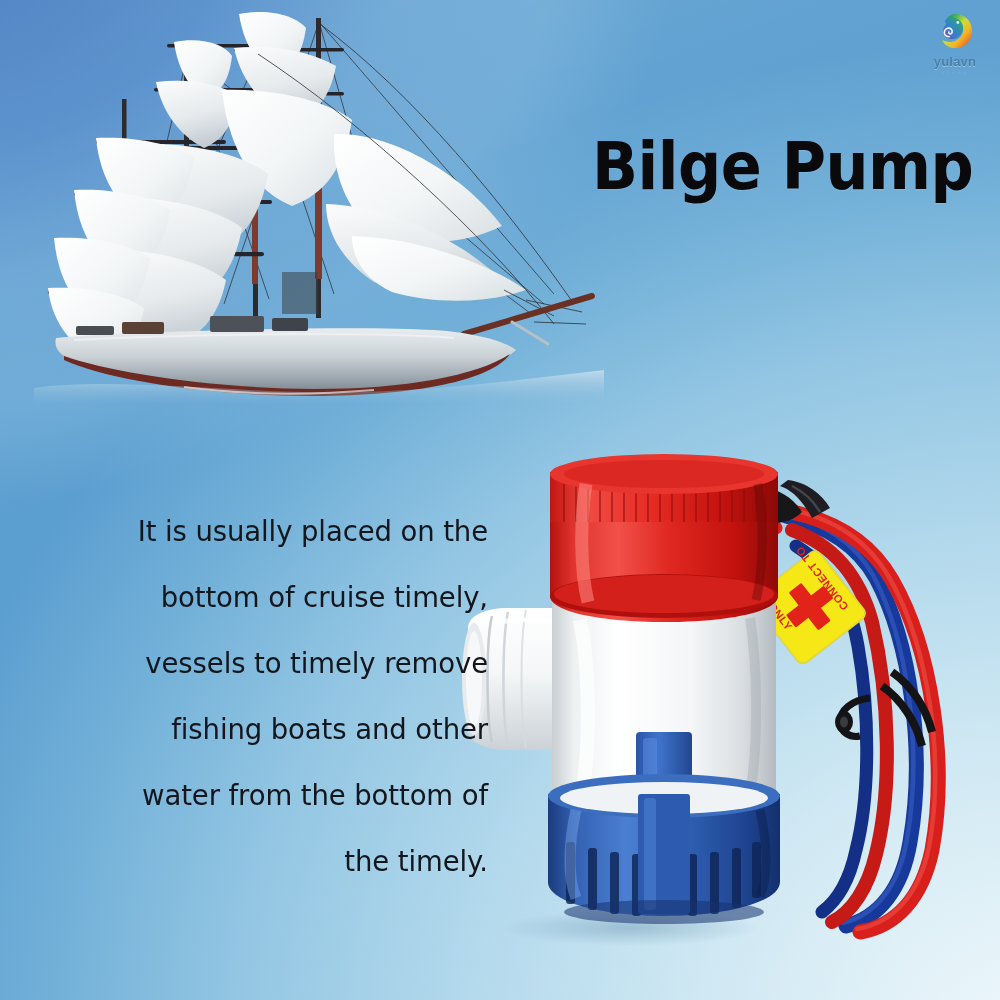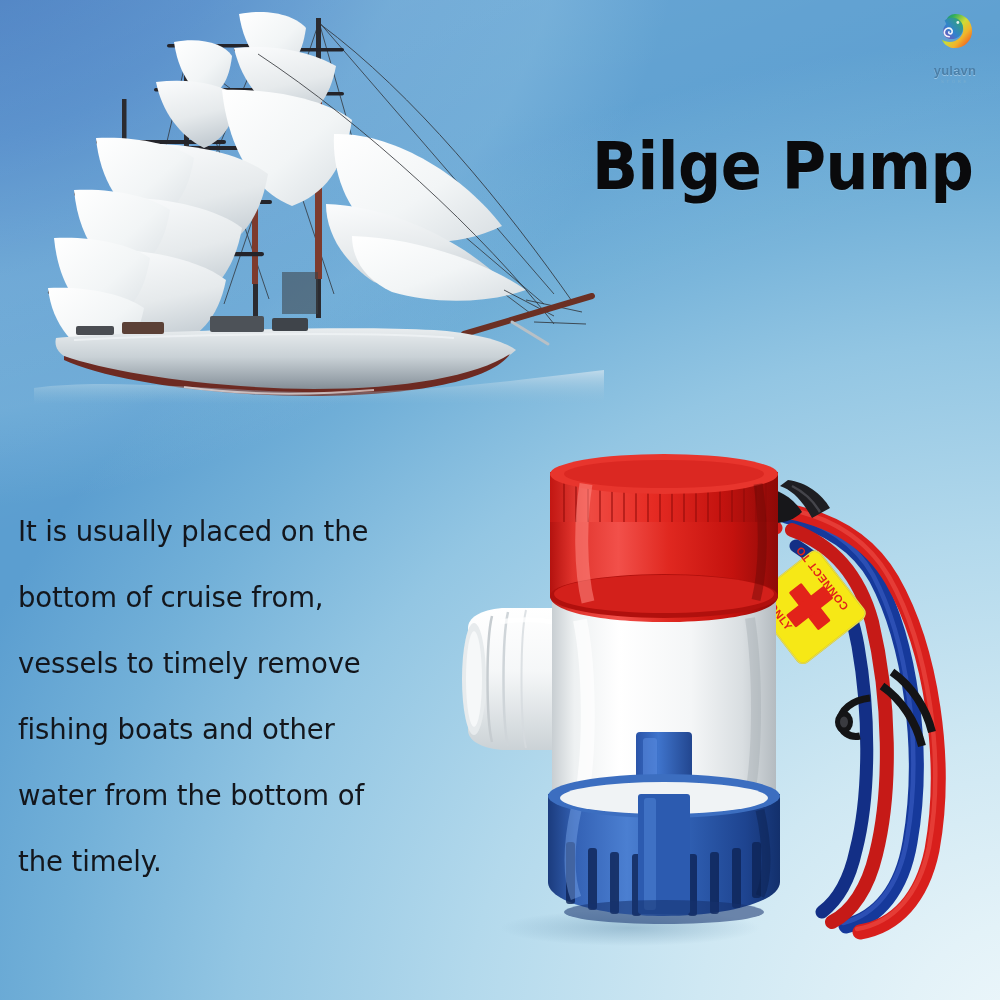--- a/index.html
+++ b/index.html
@@ -34,21 +34,21 @@
 
   
   #logo {
     position:absolute; top:12px; right:8px;
     width:74px; height:74px;
     display:flex; flex-direction:column; align-items:center;
   }
   .logo-mark { width:38px; height:38px; display:block; }
   .logo-word {
     font-size:13px; font-weight:700; letter-spacing:.2px;
-    color:#4b7fa8; line-height:1.05; margin-top:14px;
+    color:#4b7fa8; line-height:1.05; margin-top:5px;
     text-shadow:0 1px 0 rgba(255,255,255,.35);
   }
   .logo-sub {
     font-size:4.4px; letter-spacing:2.6px; color:#7fb0cd;
     opacity:.72; margin-top:1px; text-transform:uppercase;
   }
 
   
   #title {
     position:absolute; left:592px; top:133px;
@@ -60,21 +60,21 @@
     font-size:56px; font-weight:700; color:#0a0a0c;
     letter-spacing:-0.5px; white-space:nowrap;
     transform:scaleX(1.08) scaleY(1.18); transform-origin:left center;
     text-shadow:0 1px 1px rgba(255,255,255,.12);
   }
 
   
   #desc {
     position:absolute; left:18px; top:498px;
     width:470px;
-    text-align:left;
+    text-align:right;
   }
   .desc-line {
     font-family:"DejaVu Sans", sans-serif;
     font-size:27.5px; color:#13161c; line-height:66px;
     white-space:nowrap; letter-spacing:-0.1px;
   }
 
   
   #ship { position:absolute; left:34px; top:4px; width:570px; height:400px; }
   #ship svg { width:100%; height:100%; display:block; }
@@ -394,21 +394,21 @@
       </g>
     </svg>
   </div>
 
   <div id="title">
     <span class="title-text">Bilge Pump</span>
   </div>
 
   <div id="desc">
     <div class="desc-line">It is usually placed on the</div>
-    <div class="desc-line">bottom of cruise from,</div>
+    <div class="desc-line">bottom of cruise timely,</div>
     <div class="desc-line">vessels to timely remove</div>
     <div class="desc-line">fishing boats and other</div>
     <div class="desc-line">water from the bottom of</div>
     <div class="desc-line">the timely.</div>
   </div>
 
   <div id="logo">
     <svg class="logo-mark" viewBox="0 0 40 40" xmlns="http://www.w3.org/2000/svg">
       <defs>
         <linearGradient id="chA" x1="0" y1="0" x2="1" y2="1">

